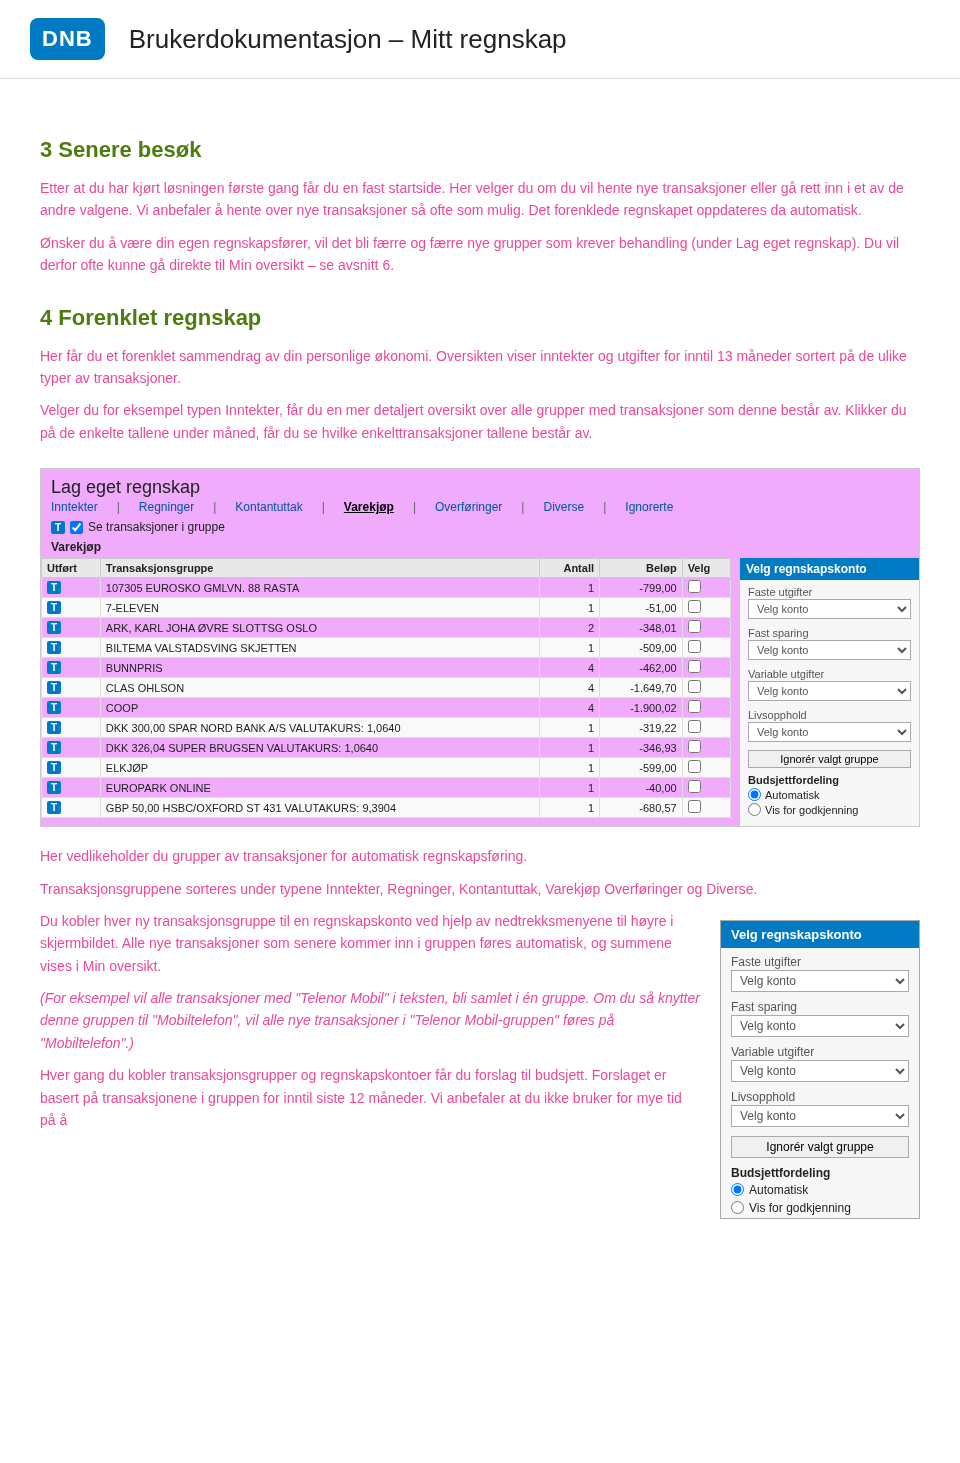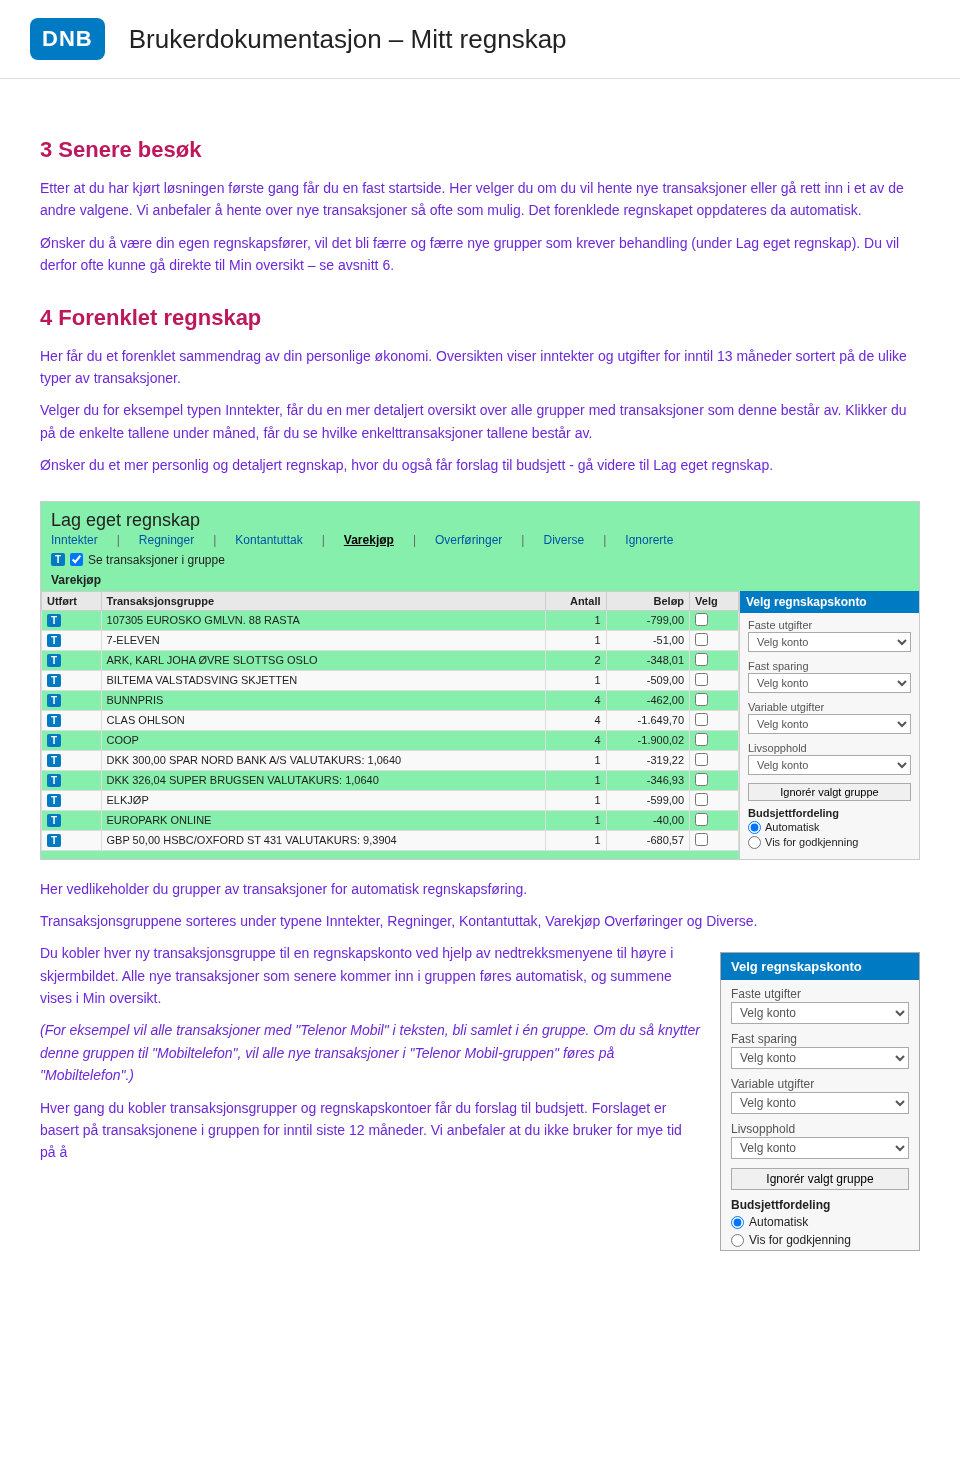--- a/index.html
+++ b/index.html
@@ -33,35 +33,35 @@
       color: #222;
     }
     .content {
       padding: 10px 40px 40px 40px;
     }
     h2 {
       font-size: 22px;
       font-weight: bold;
       margin-top: 28px;
       margin-bottom: 14px;
-      color: #be185d;
+      color: #4d7c0f;
     }
     p {
       font-size: 14px;
       line-height: 1.6;
       margin-bottom: 10px;
-      color: #6d28d9;
+      color: #ec4899;
     }
     .section {
       margin-bottom: 24px;
     }
     
     .screenshot-panel {
       border: 1px solid #ccc;
-      background: #86efac;
+      background: #f0abfc;
       margin: 18px 0 18px 0;
       padding: 0;
       font-size: 12px;
     }
     .screenshot-title {
       font-size: 18px;
       font-weight: normal;
       padding: 8px 10px 2px 10px;
       color: #222;
     }
@@ -96,21 +96,21 @@
       min-width: 14px;
       text-align: center;
     }
     .group-label {
       font-weight: bold;
       padding: 2px 10px 4px 10px;
       font-size: 12px;
     }
     .screenshot-body {
       display: flex;
-      gap: 0;
+      gap: 8px;
     }
     .table-section {
       flex: 1;
       min-width: 0;
     }
     .side-panel {
       width: 180px;
       min-width: 160px;
       border-left: 1px solid #ccc;
       padding: 8px;
@@ -256,21 +256,20 @@
   <div class="section">
     <h2>3 Senere besøk</h2>
     <p>Etter at du har kjørt løsningen første gang får du en fast startside. Her velger du om du vil hente nye transaksjoner eller gå rett inn i et av de andre valgene. Vi anbefaler å hente over nye transaksjoner så ofte som mulig. Det forenklede regnskapet oppdateres da automatisk.</p>
     <p>Ønsker du å være din egen regnskapsfører, vil det bli færre og færre nye grupper som krever behandling (under Lag eget regnskap). Du vil derfor ofte kunne gå direkte til Min oversikt – se avsnitt 6.</p>
   </div>
 
   <div class="section">
     <h2>4 Forenklet regnskap</h2>
     <p>Her får du et forenklet sammendrag av din personlige økonomi. Oversikten viser inntekter og utgifter for inntil 13 måneder sortert på de ulike typer av transaksjoner.</p>
     <p>Velger du for eksempel typen Inntekter, får du en mer detaljert oversikt over alle grupper med transaksjoner som denne består av. Klikker du på de enkelte tallene under måned, får du se hvilke enkelttransaksjoner tallene består av.</p>
-    <p>Ønsker du et mer personlig og detaljert regnskap, hvor du også får forslag til budsjett - gå videre til Lag eget regnskap.</p>
   </div>
 
   <div class="section">
 
     <div class="screenshot-panel">
       <div class="screenshot-title">Lag eget regnskap</div>
       <div class="screenshot-tabs">
         <span>Inntekter</span>
         <span class="sep"> | </span>
         <span>Regninger</span>

